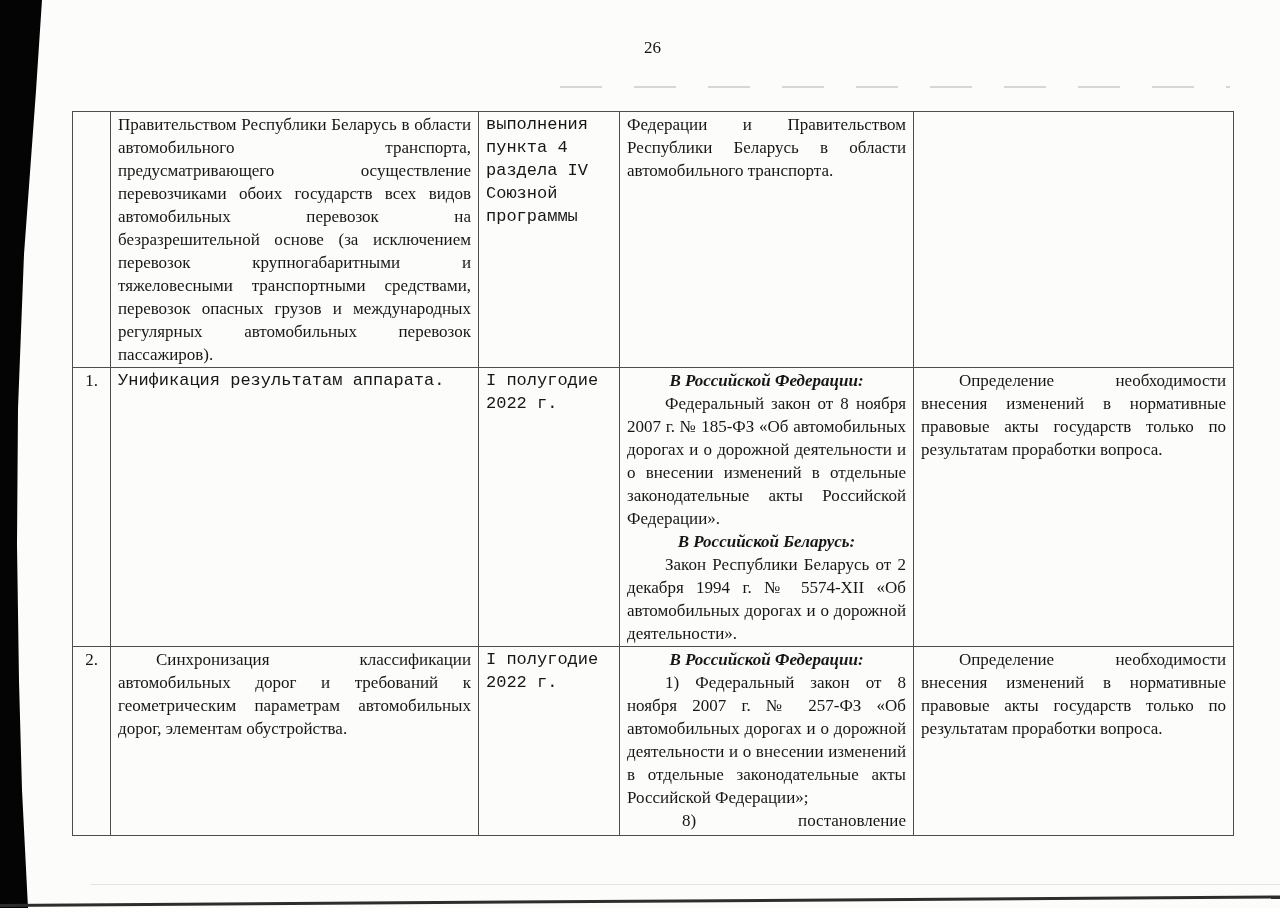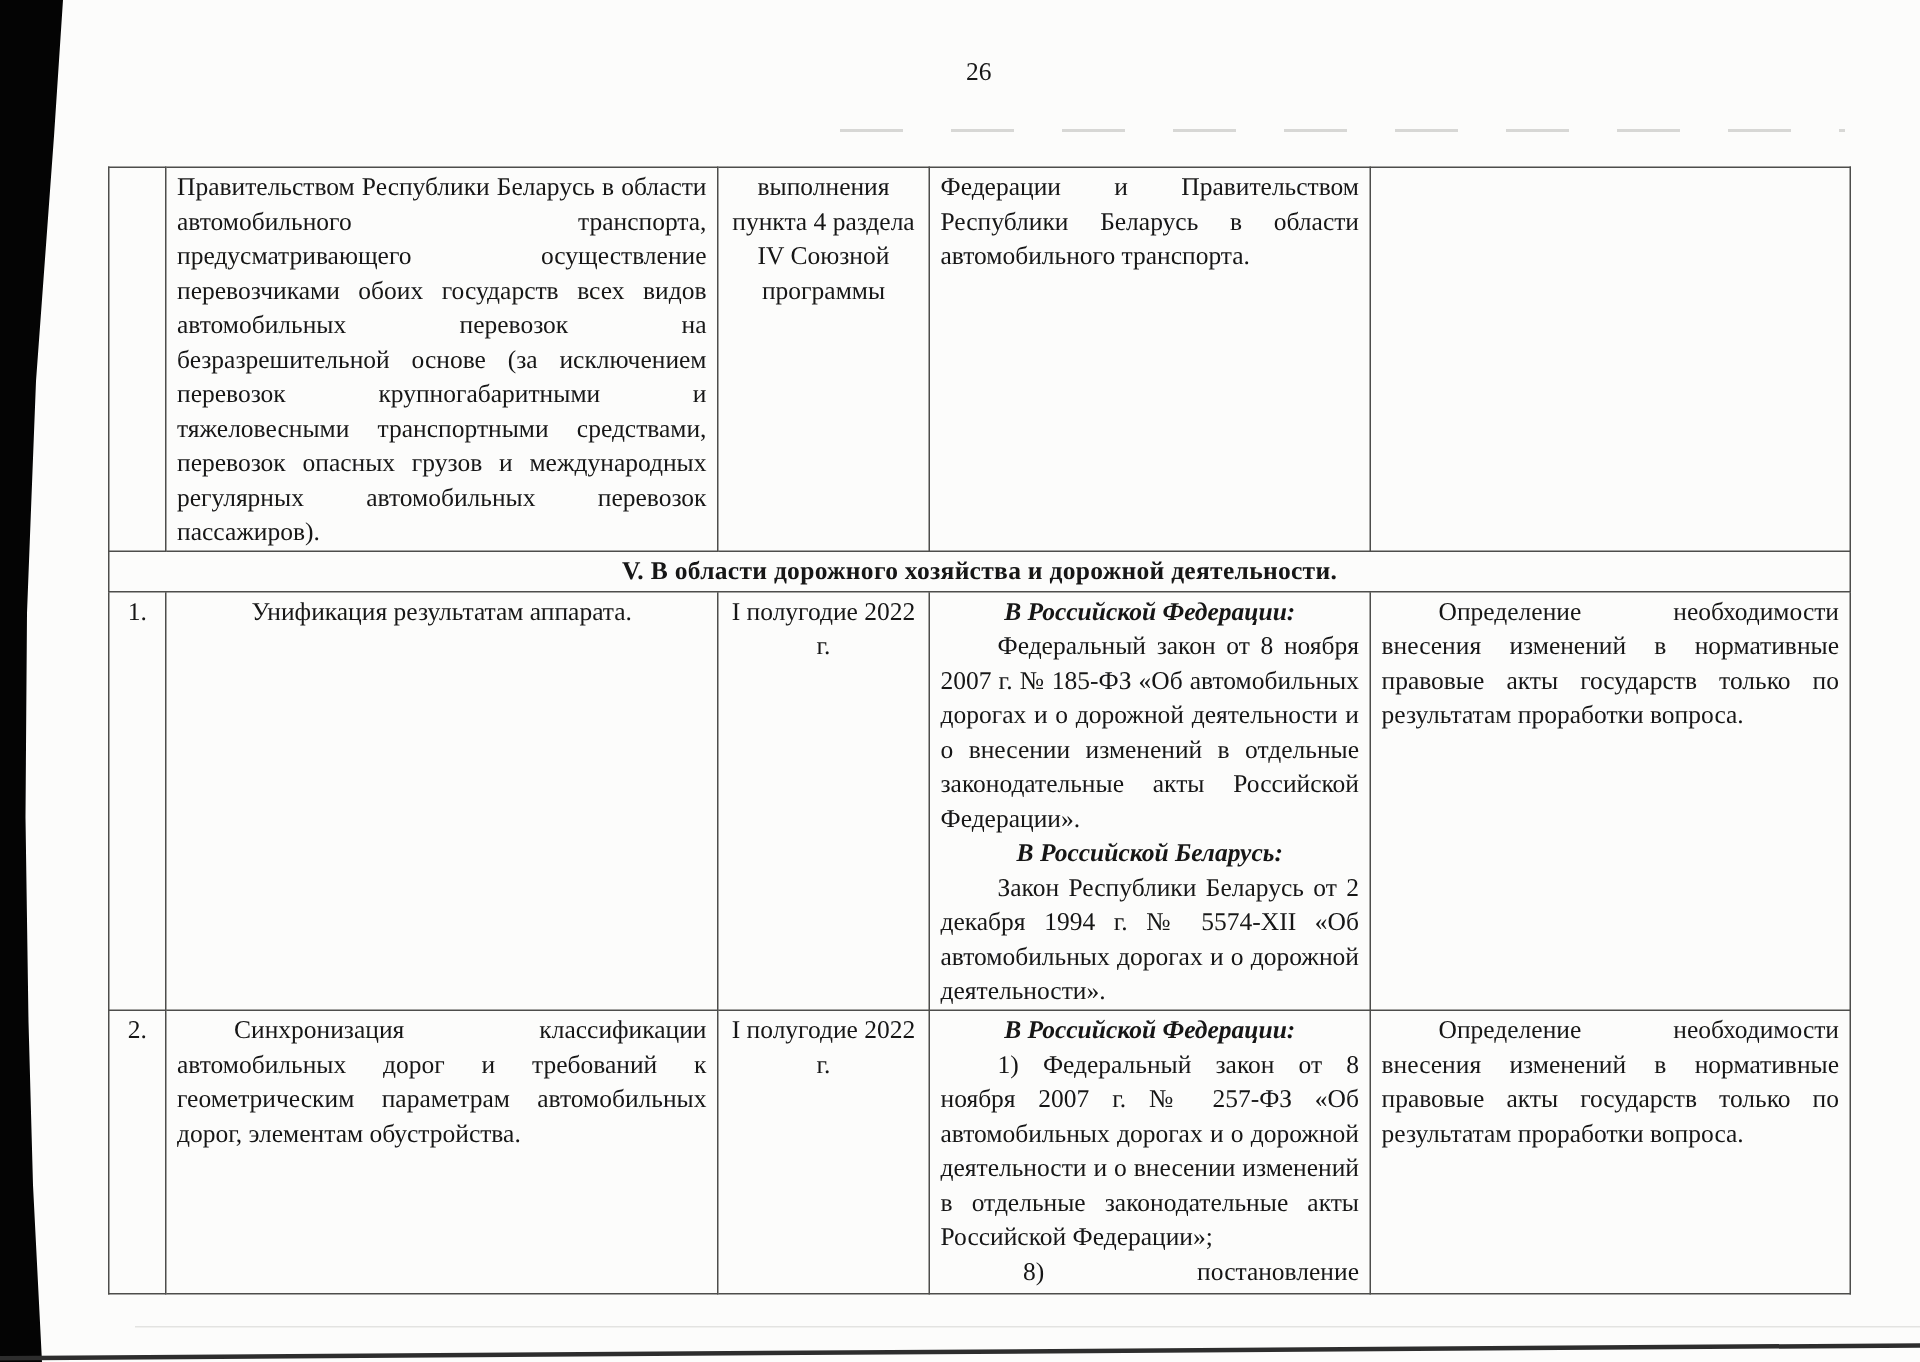--- a/index.html
+++ b/index.html
@@ -50,21 +50,21 @@
   td.c-num { text-align: center; padding: 1px 2px; }
 
   tr.r-cont  td { height: 228px; }
   tr.r-sect  td { height: 24px; }
   tr.r-one   td { height: 269px; }
   tr.r-two   td { height: 186px; }
 
   p { margin: 0; }
   .just   { text-align: justify; }
   .ind    { text-indent: 38px; }
-  .center { text-align: center; }
+  .center { text-align: left; font-family: Liberation Mono, monospace; }
   .bold-center { text-align: center; font-weight: bold; font-style: italic; }
   .section-header {
     text-align: center; font-weight: bold; padding: 0 4px;
     letter-spacing: 0.2px;
   }
   .just-last {
     text-align: justify; text-align-last: justify; text-indent: 55px;
   }
 </style>
 </head>
@@ -94,23 +94,20 @@
       </td>
       <td>
         <p class="center">выполнения пункта 4 раздела IV Союзной программы</p>
       </td>
       <td>
         <p class="just">Федерации и Правительством Республики Беларусь в области автомобильного транспорта.</p>
       </td>
       <td></td>
     </tr>
 
-    <tr class="r-sect">
-      <td colspan="5" class="section-header">V. В области дорожного хозяйства и дорожной деятельности.</td>
-    </tr>
 
     <tr class="r-one">
       <td class="c-num">1.</td>
       <td>
         <p class="center">Унификация результатам аппарата.</p>
       </td>
       <td>
         <p class="center">I полугодие 2022 г.</p>
       </td>
       <td>

